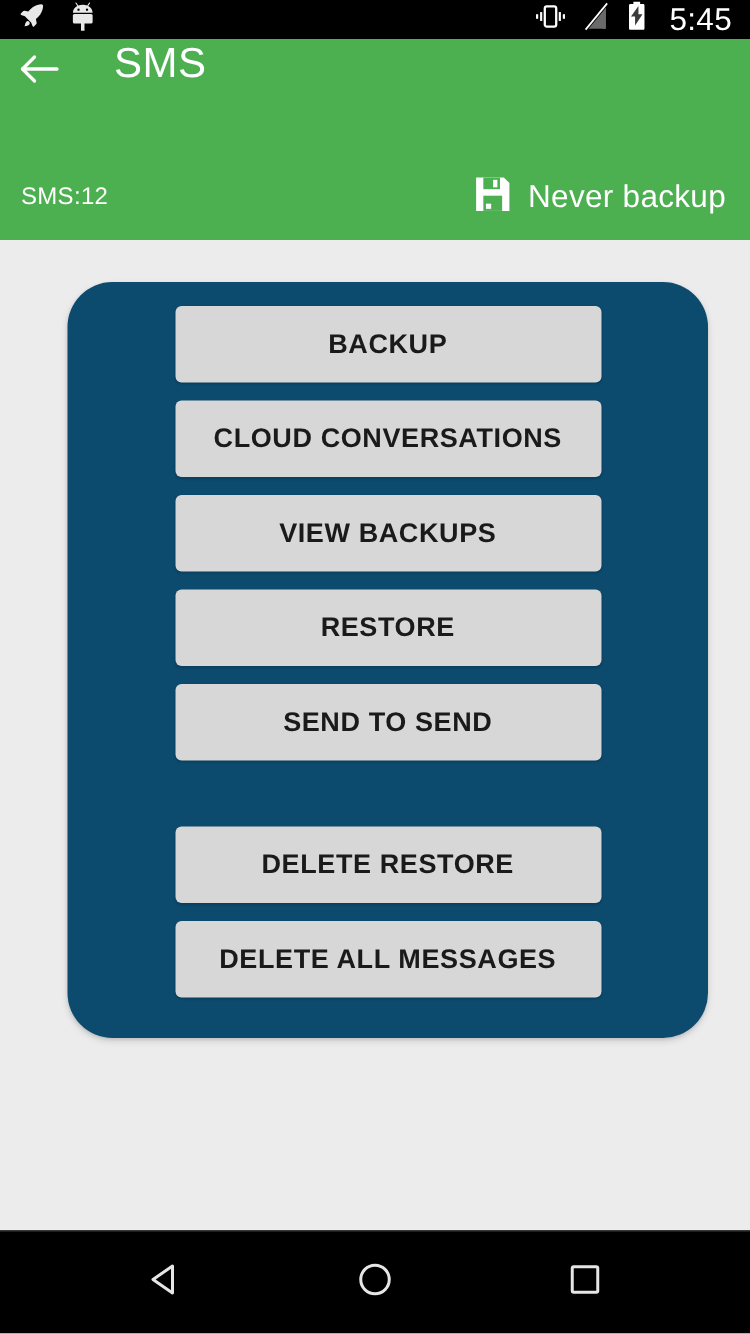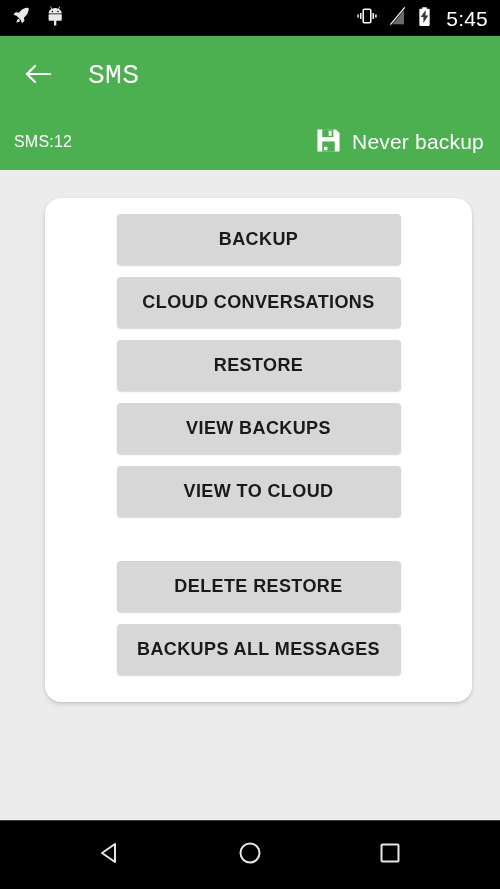--- a/index.html
+++ b/index.html
@@ -11,21 +11,21 @@
   }
   .screen {
     position:relative;
     width:500px; height:889px;
     background:#ececec;
     display:flex; flex-direction:column;
   }
 
   
   .status-bar {
-    height:36px;
+    height:26px;
     background:#000;
     display:flex; align-items:center;
     padding:0 12px;
     flex:0 0 auto;
   }
   .status-left { display:flex; align-items:center; gap:14px; }
   .status-right {
     margin-left:auto;
     display:flex; align-items:center; gap:11px;
   }
@@ -36,23 +36,22 @@
   .sicon { display:block; }
 
   
   .appbar {
     background:#4CAF50;
     flex:0 0 auto;
     padding-top:2px;
   }
   .appbar-top {
     height:76px;
-    display:flex; align-items:center;
-    padding:0 18px;
-    font-family:Liberation Mono, monospace;
+    display:flex; align-items:flex-start;
+    padding:0 6px;
   }
   .back-btn {
     width:40px; height:40px;
     display:flex; align-items:center; justify-content:center;
     cursor:pointer; flex:0 0 auto;
   }
   .appbar-title {
     color:#fff;
     font-size:28px;
     margin-left:30px;
@@ -75,22 +74,22 @@
   .backup-status-label { color:#fff; font-size:21px; letter-spacing:.2px; }
 
   
   .content {
     flex:1 1 auto;
     position:relative;
     background:#ececec;
     padding:28px 28px 0 28px;
   }
   .card {
-    background:#ffffff;
-    border-radius:16px;
+    background:#0c4a6e;
+    border-radius:30px;
     box-shadow:0 2px 5px rgba(0,0,0,.13), 0 1px 2px rgba(0,0,0,.08);
     padding:16px 0 18px 0;
     height:504px;
     margin-left:17px;
   }
   .btn-group { display:flex; flex-direction:column; }
   .btn-group + .btn-group { margin-top:44px; }
   .mbtn {
     display:block;
     width:284px;
@@ -203,28 +202,28 @@
       </div>
     </div>
   </div>
 
   <div class="content">
     <div class="card">
 
       <div class="btn-group">
         <button class="mbtn">BACKUP</button>
         <button class="mbtn">CLOUD CONVERSATIONS</button>
+        <button class="mbtn">VIEW BACKUPS</button>
         <button class="mbtn">RESTORE</button>
-        <button class="mbtn">VIEW BACKUPS</button>
-        <button class="mbtn">VIEW TO CLOUD</button>
+        <button class="mbtn">SEND TO SEND</button>
       </div>
 
       <div class="btn-group">
         <button class="mbtn">DELETE RESTORE</button>
-        <button class="mbtn">BACKUPS ALL MESSAGES</button>
+        <button class="mbtn">DELETE ALL MESSAGES</button>
       </div>
 
     </div>
   </div>
 
   <div class="navbar">
     <div class="nav-btn">
       <span>
         <svg width="30" height="30" viewBox="0 0 30 30">
           <path d="M20 6 7 15l13 9z" fill="none" stroke="#e6e6e6" stroke-width="2" stroke-linejoin="round"></path>

